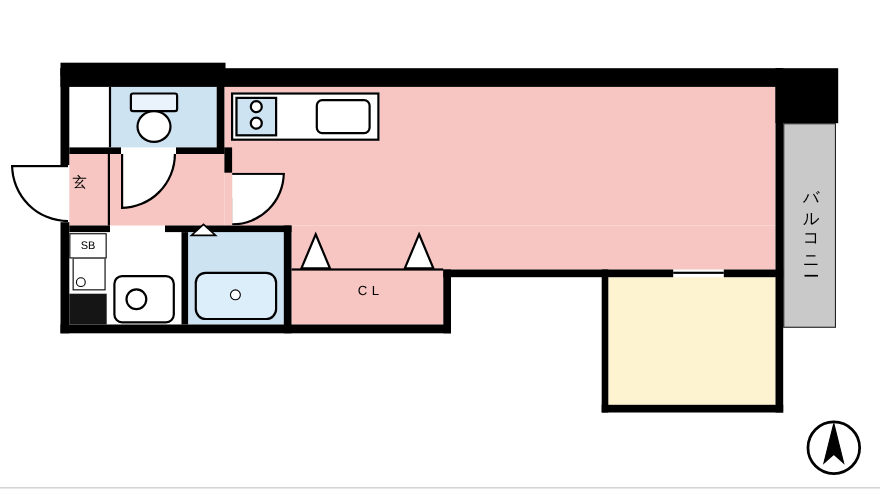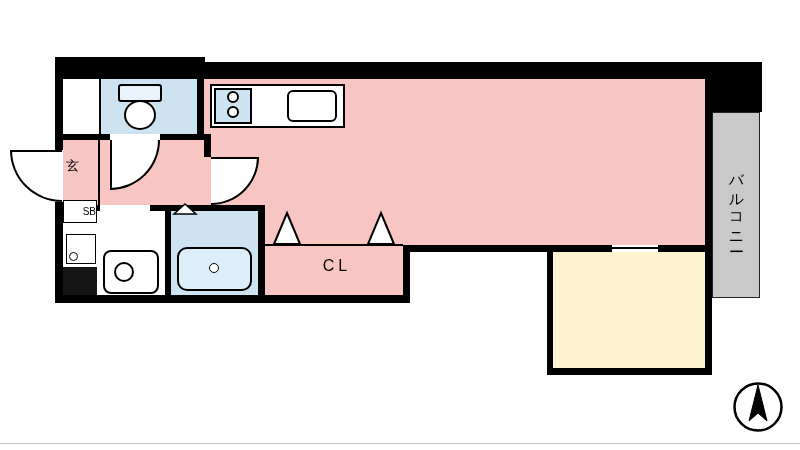--- a/index.html
+++ b/index.html
@@ -72,36 +72,36 @@
   <div class="fx" style="left:287px;top:90px;width:50px;height:32px;border-radius:6px;"></div>
 
   <div class="fx" style="left:177px;top:247px;width:75px;height:44px;border-radius:10px;background:#ddeefb;"></div>
   <div class="fx circle" style="left:209px;top:263px;width:10px;height:10px;border-width:1.5px;"></div>
 
   <div class="fx" style="left:103px;top:250px;width:56px;height:44px;border-radius:8px;"></div>
   <div class="fx circle" style="left:114px;top:262px;width:20px;height:20px;"></div>
   <div class="fx" style="left:66px;top:234px;width:30px;height:30px;border-width:1.5px;"></div>
   <div class="fx circle" style="left:69px;top:252px;width:9px;height:9px;border-width:1.5px;"></div>
 
-  <div class="fx" style="left:63px;top:200px;width:34px;height:23px;border-width:1.5px;display:flex;align-items:center;justify-content:flex-end;font-size:10px;">
+  <div class="fx" style="left:63px;top:212px;width:34px;height:23px;border-width:1.5px;display:flex;align-items:center;justify-content:center;font-size:10px;">
     <span class="center">SB</span>
   </div>
 
   <div class="door" style="left:10px;top:150px;width:52px;height:52px;background:#fff;border:solid #000;border-width:2px 0 2px 2px;border-bottom-left-radius:100% 100%;"></div>
   <div class="door" style="left:110px;top:140px;width:50px;height:50px;background:#fff;border:solid #000;border-width:0 2px 2px 2px;border-bottom-right-radius:100% 100%;"></div>
   <div class="door" style="left:211px;top:157px;width:48px;height:48px;background:#fff;border:solid #000;border-width:2px 2px 2px 0;border-bottom-right-radius:100% 100%;"></div>
 
   <svg class="overlay" width="800" height="450">
     <polygon points="287,213 300,244 274,244" fill="#ffffff" stroke="#000000" stroke-width="2"></polygon>
     <polygon points="381,213 394,244 368,244" fill="#ffffff" stroke="#000000" stroke-width="2"></polygon>
     <polygon points="185,204 196,214 174,214" fill="#ffffff" stroke="#000000" stroke-width="1.5"></polygon>
   </svg>
 
   <div class="label" style="left:712px;top:120px;width:48px;height:170px;display:flex;align-items:center;justify-content:center;writing-mode:vertical-rl;font-size:15px;letter-spacing:3px;">バルコニー</div>
   <div class="label" style="left:66px;top:157px;font-size:13px;">玄</div>
-  <div class="label center" style="left:265px;top:257px;width:144px;font-size:16px;letter-spacing:4px;">CL</div>
+  <div class="label center" style="left:265px;top:257px;width:144px;font-size:12px;letter-spacing:4px;">CL</div>
 
   <svg style="position:absolute;left:730px;top:379px;" width="56" height="56">
     <circle cx="28" cy="28" r="23.5" fill="#ffffff" stroke="#000000" stroke-width="2.5"></circle>
     <path d="M28,6 L37,42 L28,34 L19,42 Z" fill="#000000" stroke="#000000" stroke-width="1" stroke-linejoin="miter"></path>
   </svg>
 
 </div>
 
 </body></html>

